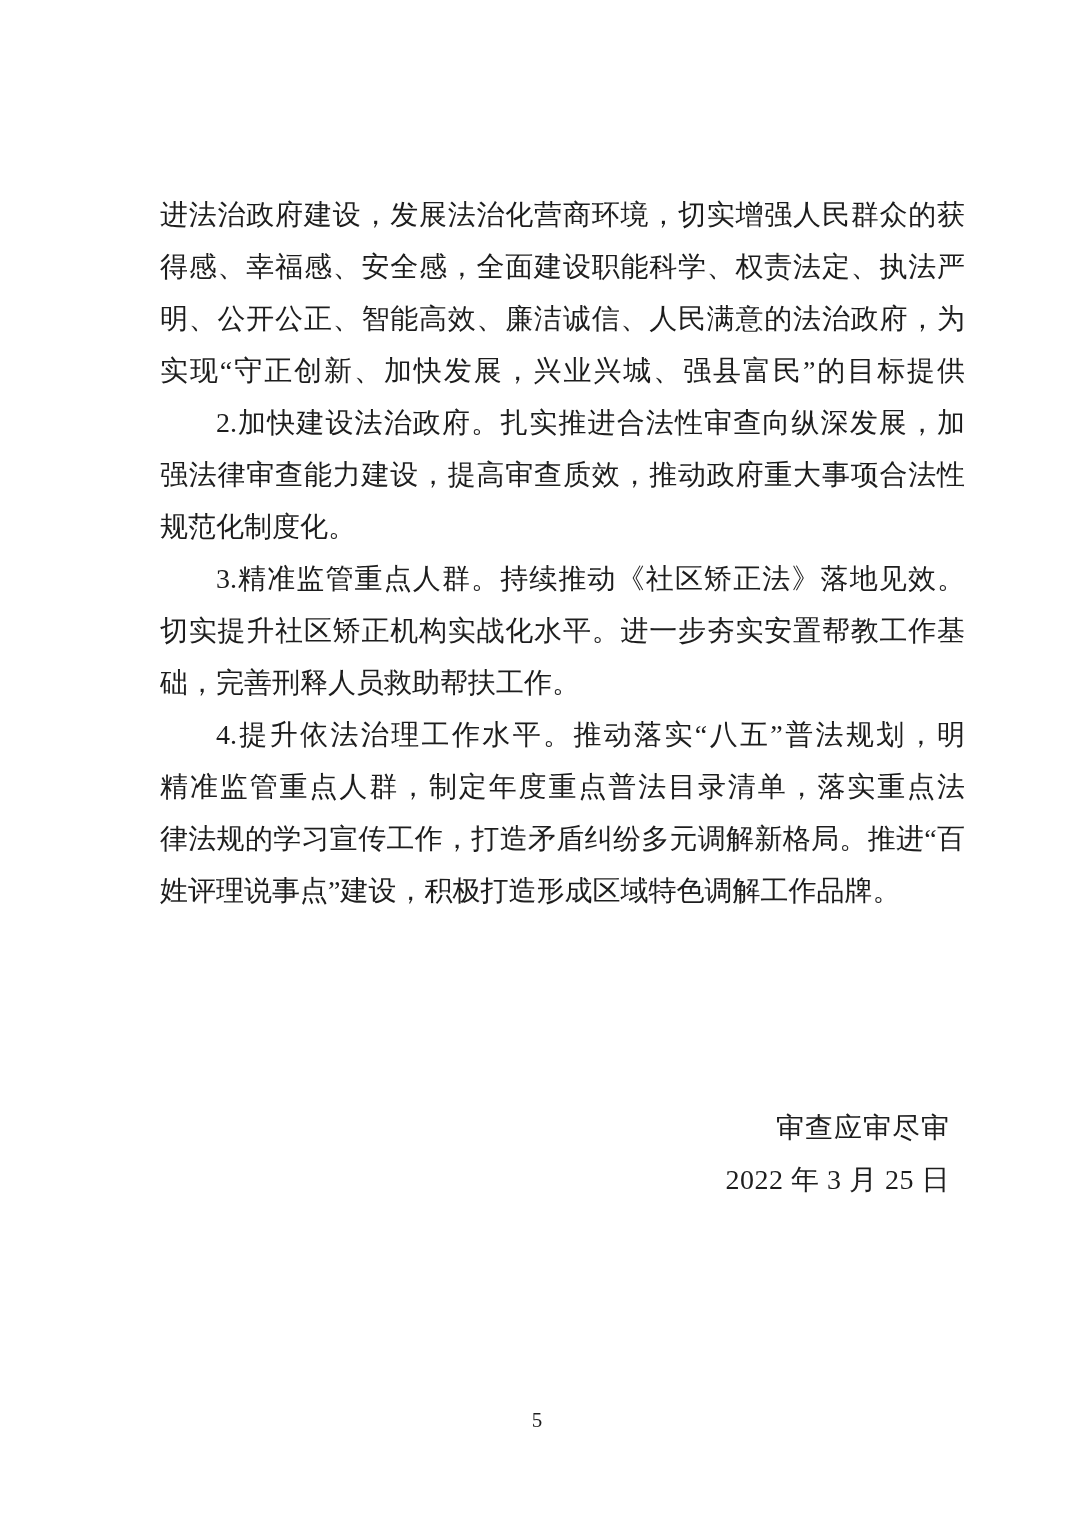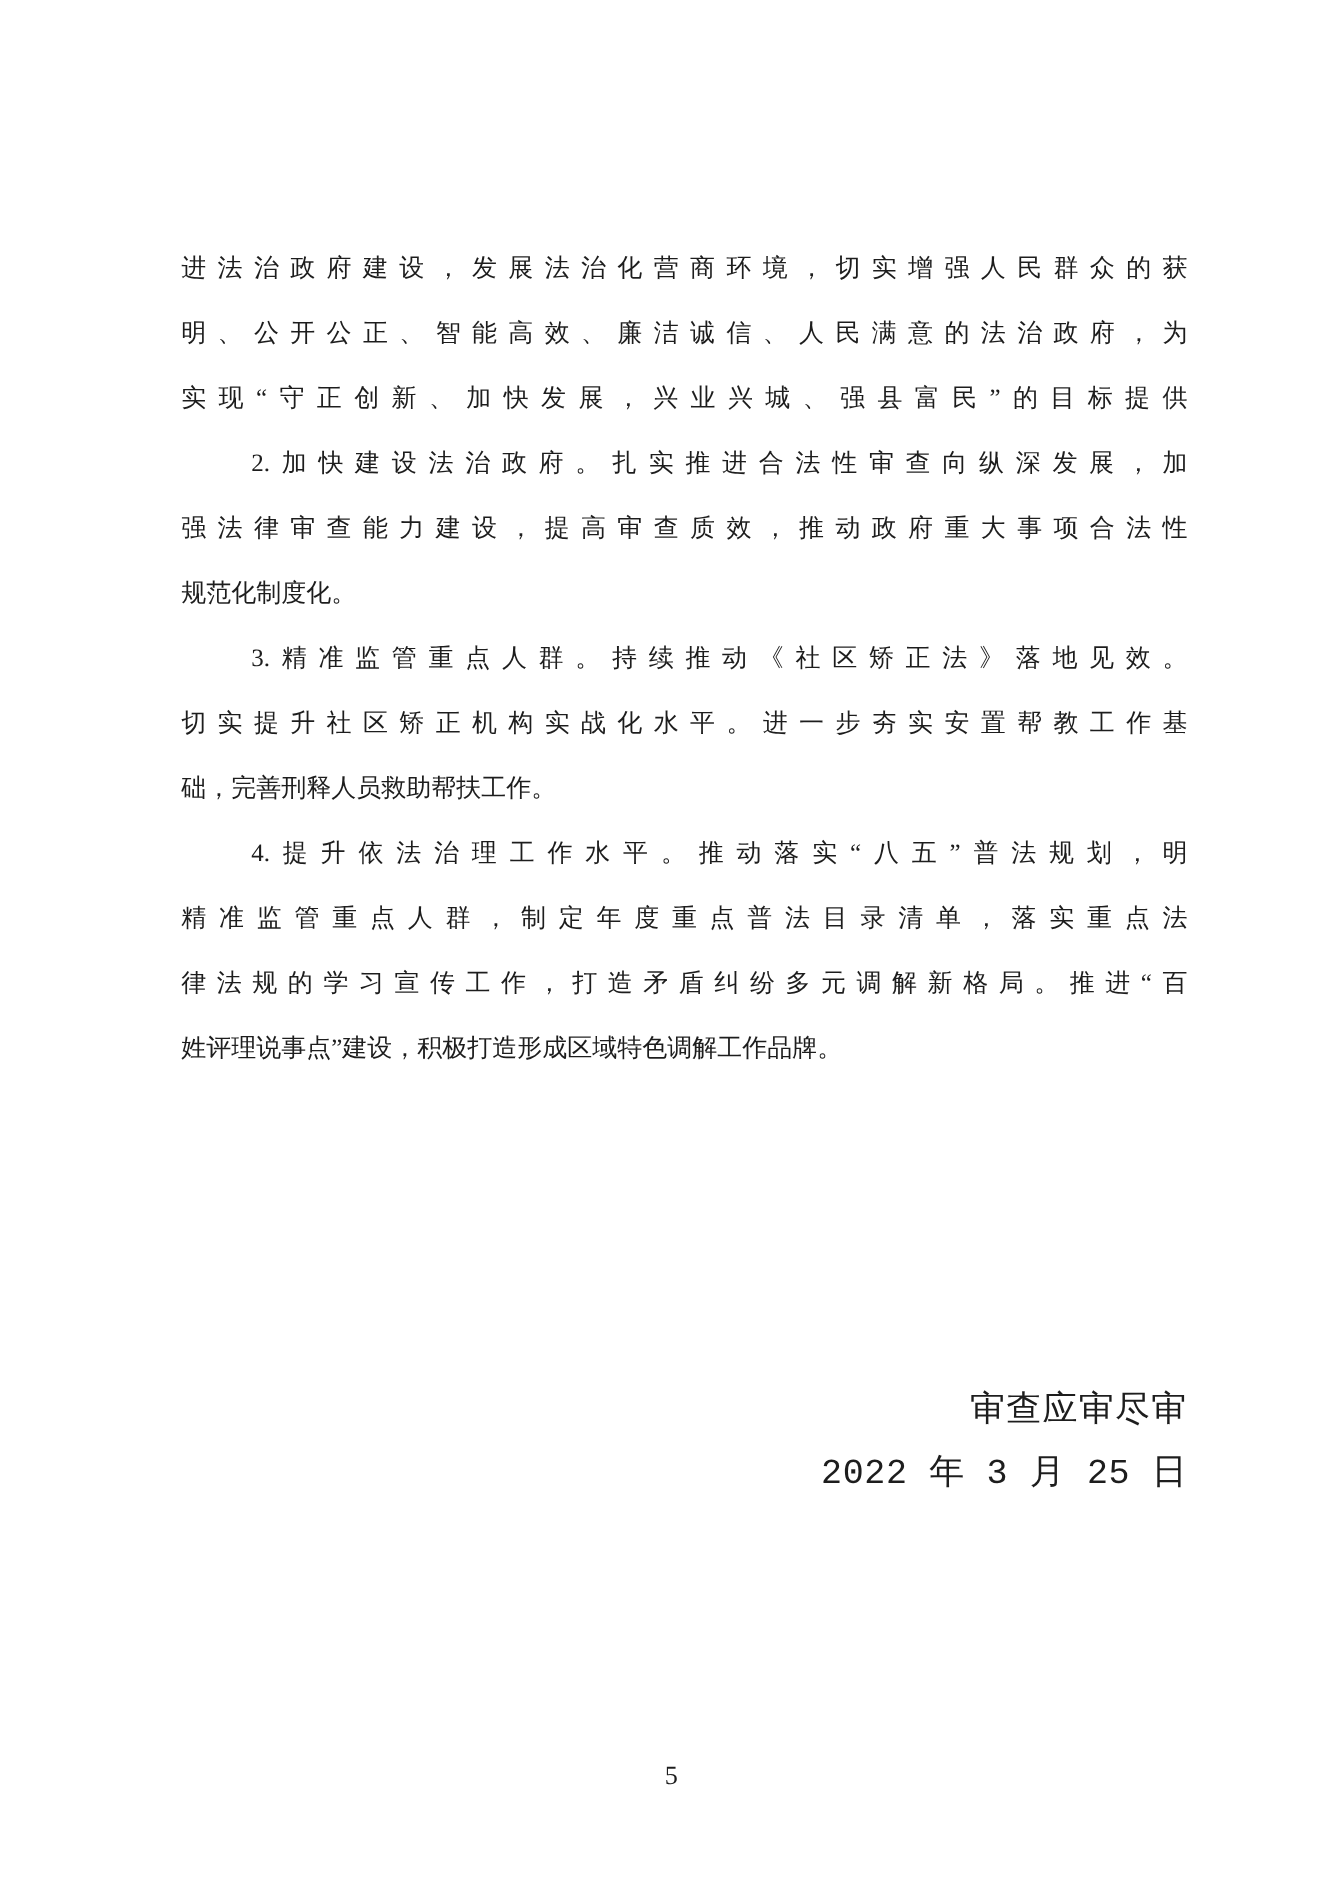--- a/index.html
+++ b/index.html
@@ -16,24 +16,24 @@
   .page {
     position: relative;
     width: 1074px;
     height: 1520px;
     background: #ffffff;
     color: #1d1d1d;
     overflow: hidden;
   }
   .doc-body {
     position: absolute;
-    left: 145px;
+    left: 160px;
     top: 189px;
     width: 805px;
-    font-size: 20px;
+    font-size: 28px;
     line-height: 52px;
     letter-spacing: 0;
   }
   .paragraph {
     margin: 0;
     padding: 0;
   }
   .line {
     text-align: left;
     white-space: normal;
@@ -54,41 +54,41 @@
     right: 124px;
     text-align: right;
     font-size: 28px;
     line-height: 52px;
   }
   .sig-org {
     letter-spacing: 1px;
   }
   .sig-date {
     letter-spacing: 0.5px;
-    font-family: Liberation Mono, monospace;
   }
   .page-footer {
     position: absolute;
     top: 1406px;
     left: 0;
     width: 100%;
     text-align: center;
     font-size: 21px;
     line-height: 28px;
   }
 </style>
 </head>
 <body>
 
 <div class="page">
 
   <main class="doc-body">
 
     <section class="paragraph">
       <div class="line jline">进法治政府建设，发展法治化营商环境，切实增强人民群众的获</div>
+      <div class="line jline">得感、幸福感、安全感，全面建设职能科学、权责法定、执法严</div>
       <div class="line jline">明、公开公正、智能高效、廉洁诚信、人民满意的法治政府，为</div>
       <div class="line jline">实现“守正创新、加快发展，兴业兴城、强县富民”的目标提供</div>
     </section>
 
     <section class="paragraph">
       <div class="line jline indent">2.加快建设法治政府。扎实推进合法性审查向纵深发展，加</div>
       <div class="line jline">强法律审查能力建设，提高审查质效，推动政府重大事项合法性</div>
       <div class="line">规范化制度化。</div>
     </section>
 

